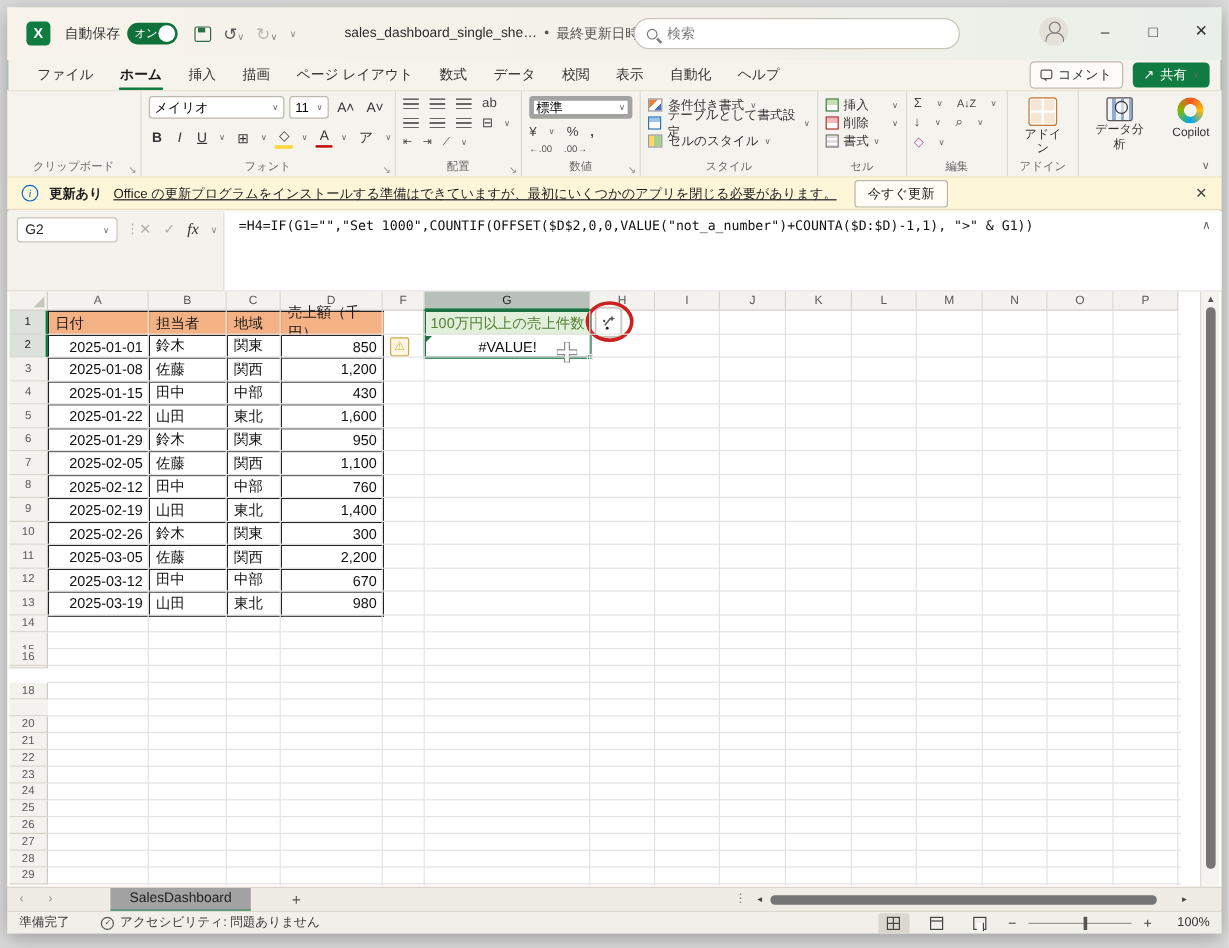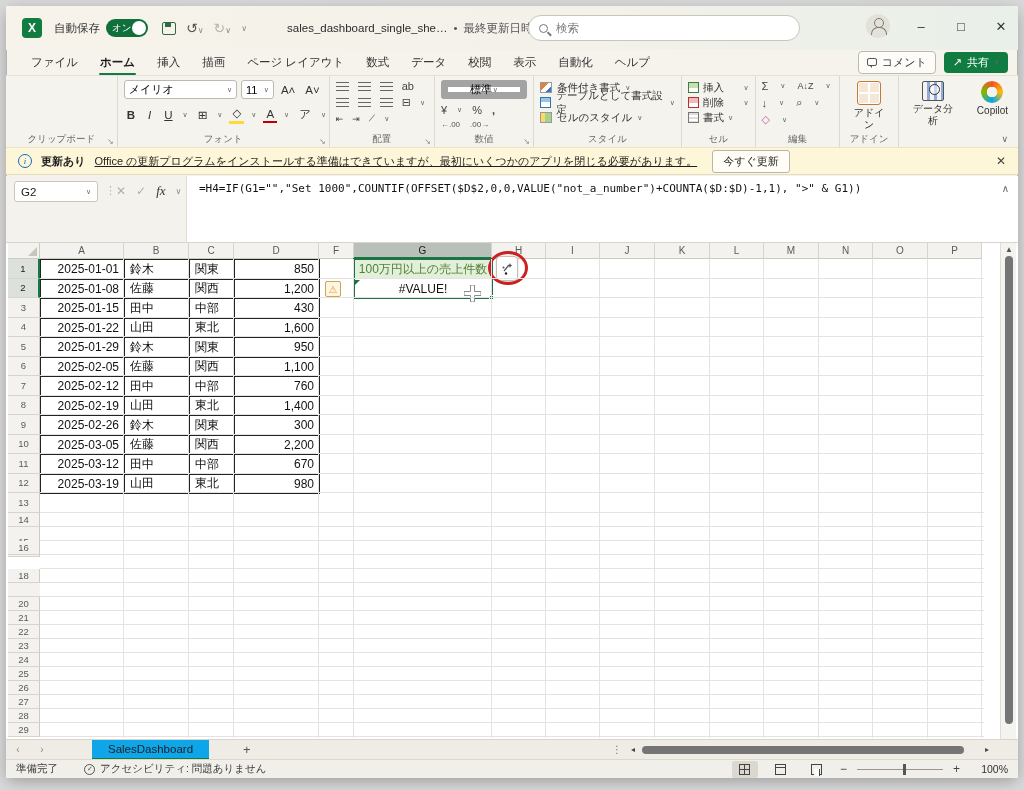--- a/index.html
+++ b/index.html
@@ -59,21 +59,21 @@
   .copy-ic::after { content:""; position:absolute; left:4px; top:2px; width:8px; height:10px; border:1.2px solid #666; background:#fff; }
   .painter-ic::before { content:""; position:absolute; left:3px; top:1px; width:7px; height:5px; background:#b38d5f; }
   .painter-ic::after { content:""; position:absolute; left:5px; top:6px; width:3px; height:5px; background:#8a6d3b; }
   .fontrow { display:flex; align-items:center; gap:4px; }
   .font-name { width:118px; height:19px; background:#fff; border:1px solid #bdb9af; border-radius:3px; font-size:11px; padding:0 4px; display:flex; align-items:center; justify-content:space-between; }
   .font-size { width:34px; height:19px; background:#fff; border:1px solid #bdb9af; border-radius:3px; font-size:11px; padding:0 4px; display:flex; align-items:center; justify-content:space-between; }
   .fbtn { font-size:11.5px; color:#333; padding:1px 3px; }
   .u-red { border-bottom:2px solid #c00000; }
   .u-yellow { border-bottom:3px solid #ffd83d; }
   .bars-ic { width:13px; height:9px; background:repeating-linear-gradient(#666 0 1.3px,transparent 1.3px 3.8px); }
-  .numfmt { width:86px; height:19px; background:#fff; border:7px solid #a3a3a3; border-radius:3px; font-size:11px; padding:0 22px; display:flex; align-items:center; justify-content:space-between; }
+  .numfmt { width:86px; height:19px; background:#fff; border:4px solid #a3a3a3; border-radius:3px; font-size:11px; padding:0 2px; display:flex; align-items:center; justify-content:space-between; }
   .style-item { display:flex; align-items:center; gap:5px; font-size:10.5px; color:#333; height:15px; }
   .sq-ic { width:12px; height:11px; border:1px solid #999; background:linear-gradient(135deg,#e8803a 0 40%,#fff 40% 70%,#4472c4 70%); }
   .sq-ic2 { width:12px; height:11px; border:1px solid #2e75b6; background:linear-gradient(#9dc3e6 0 45%,#fff 45%); }
   .sq-ic3 { width:12px; height:11px; border:1px solid #999; background:linear-gradient(90deg,#ffd966 0 40%,#a9d18e 40%); }
   .cell-item { display:flex; align-items:center; gap:4px; font-size:10.5px; color:#333; height:15px; }
   .ins-ic { width:11px; height:11px; border:1px solid #3b7d3b; background:linear-gradient(#c6e0b4 0 50%,#fff 50%); }
   .del-ic { width:11px; height:11px; border:1px solid #a33; background:linear-gradient(#f4b9b9 0 50%,#fff 50%); }
   .fmt-ic { width:11px; height:11px; border:1px solid #777; background:repeating-linear-gradient(#ddd 0 2px,#fff 2px 4px); }
   .ed-ic { font-size:11px; color:#444; }
   .addin-ic { width:24px; height:24px; border:1.5px solid #c07b3a; border-radius:3px; background:linear-gradient(#fff,#fff) center/2px 100% no-repeat, linear-gradient(#fff,#fff) center/100% 2px no-repeat, #f6e6d4; box-shadow:inset 0 0 0 1px #fff; }
@@ -133,21 +133,21 @@
   .cursor-cross { position:absolute; left:424px; top:26px; pointer-events:none; }
 
   
   .vscroll { position:absolute; right:8px; top:243px; width:16px; height:496px; background:#f5f3ef; border-left:1px solid #e0dcd4; }
   .vs-up { position:absolute; top:2px; left:4px; font-size:8px; color:#555; }
   .vs-thumb { position:absolute; left:4px; top:13px; width:8px; height:468px; background:#757575; border-radius:5px; }
 
   
   .sheetbar { position:absolute; left:6px; top:739px; width:1012px; height:20px; background:#eeece5; border-top:1px solid #d9d5cb; display:flex; align-items:center; font-size:11px; color:#555; }
   .nav-arrow { width:24px; text-align:center; font-size:10px; color:#888; }
-  .sheettab { background:#0ea5e9; color:#1f1f1f; height:20px; display:flex; align-items:center; padding:0 16px; margin-left:38px; border-bottom:2.5px solid #107c41; font-size:11.5px; }
+  .sheettab { background:#a3a3a3; color:#1f1f1f; height:20px; display:flex; align-items:center; padding:0 16px; margin-left:38px; border-bottom:2.5px solid #107c41; font-size:11.5px; }
   .addtab { margin-left:34px; font-size:13px; color:#555; }
   .hs-dots { position:absolute; left:606px; font-size:10px; color:#777; }
   .hs-left { position:absolute; left:625px; font-size:8px; color:#444; }
   .hs-track { position:absolute; left:636px; top:6px; width:340px; height:8px; }
   .hs-thumb { position:absolute; left:0; top:0; width:322px; height:8px; background:#757575; border-radius:5px; }
   .hs-right { position:absolute; left:979px; font-size:8px; color:#444; }
 
   
   .statusbar { position:absolute; left:6px; top:759px; width:1012px; height:19px; background:#f1efe9; border-top:1px solid #dcd8d0; display:flex; align-items:center; font-size:10.5px; color:#3b3b3b; padding:0 10px; }
   .acc-ic { width:11px; height:11px; border:1.2px solid #555; border-radius:50%; position:relative; margin:0 5px 0 26px; }
@@ -457,20 +457,26 @@
         <div class="rowhdr" style="top: 394px; height: 14.05px;">24</div>
         <div class="rowhdr" style="top: 408.05px; height: 14.05px;">25</div>
         <div class="rowhdr" style="top: 422.1px; height: 14.05px;">26</div>
         <div class="rowhdr" style="top: 436.15px; height: 14.05px;">27</div>
         <div class="rowhdr" style="top: 450.2px; height: 14.05px;">28</div>
         <div class="rowhdr" style="top: 464.25px; height: 14.05px;">29</div>
       </div>
   <div class="sheet" id="sheet">
     <div class="xtable" id="xtable">
           <div class="xrow">
+            <div class="xcell hdr" style="width: 84px;">日付</div>
+            <div class="xcell hdr" style="width: 65px;">担当者</div>
+            <div class="xcell hdr" style="width: 45px;">地域</div>
+            <div class="xcell hdr" style="width: 85px;">売上額（千円）</div>
+          </div>
+          <div class="xrow">
             <div class="xcell num" style="width: 84px;">2025-01-01</div>
             <div class="xcell" style="width: 65px;">鈴木</div>
             <div class="xcell" style="width: 45px;">関東</div>
             <div class="xcell num" style="width: 85px;">850</div>
           </div>
           <div class="xrow">
             <div class="xcell num" style="width: 84px;">2025-01-08</div>
             <div class="xcell" style="width: 65px;">佐藤</div>
             <div class="xcell" style="width: 45px;">関西</div>
             <div class="xcell num" style="width: 85px;">1,200</div>

